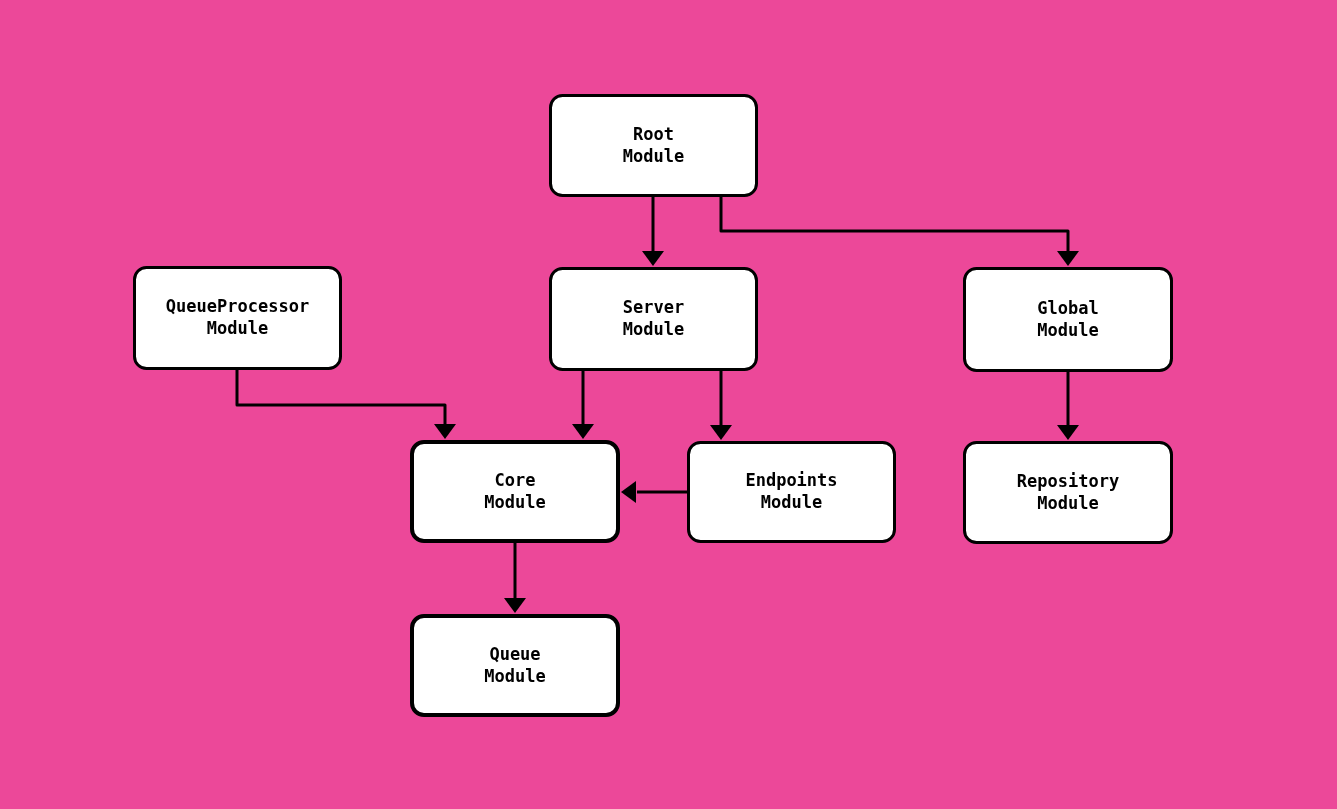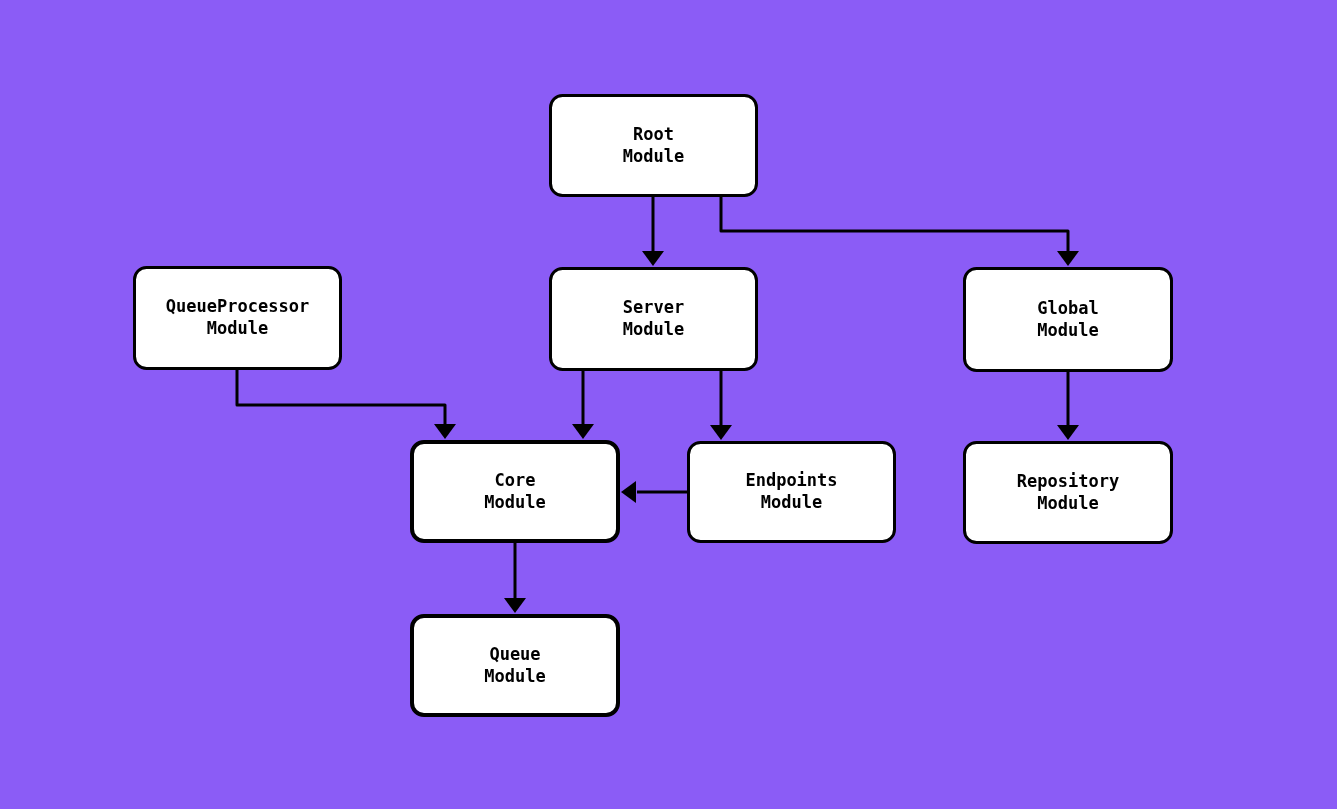--- a/index.html
+++ b/index.html
@@ -11,21 +11,21 @@
   body {
     width: 1337px;
     height: 809px;
     overflow: hidden;
     font-family: "DejaVu Sans Mono", "Liberation Mono", monospace;
   }
   #diagram-root {
     position: relative;
     width: 1337px;
     height: 809px;
-    background: #8b5cf6;
+    background: #ec4899;
     text-align: right;
   }
   svg#diagram-canvas {
     display: block;
     width: 1337px;
     height: 809px;
   }
   .node-box {
     fill: #ffffff;
   }

